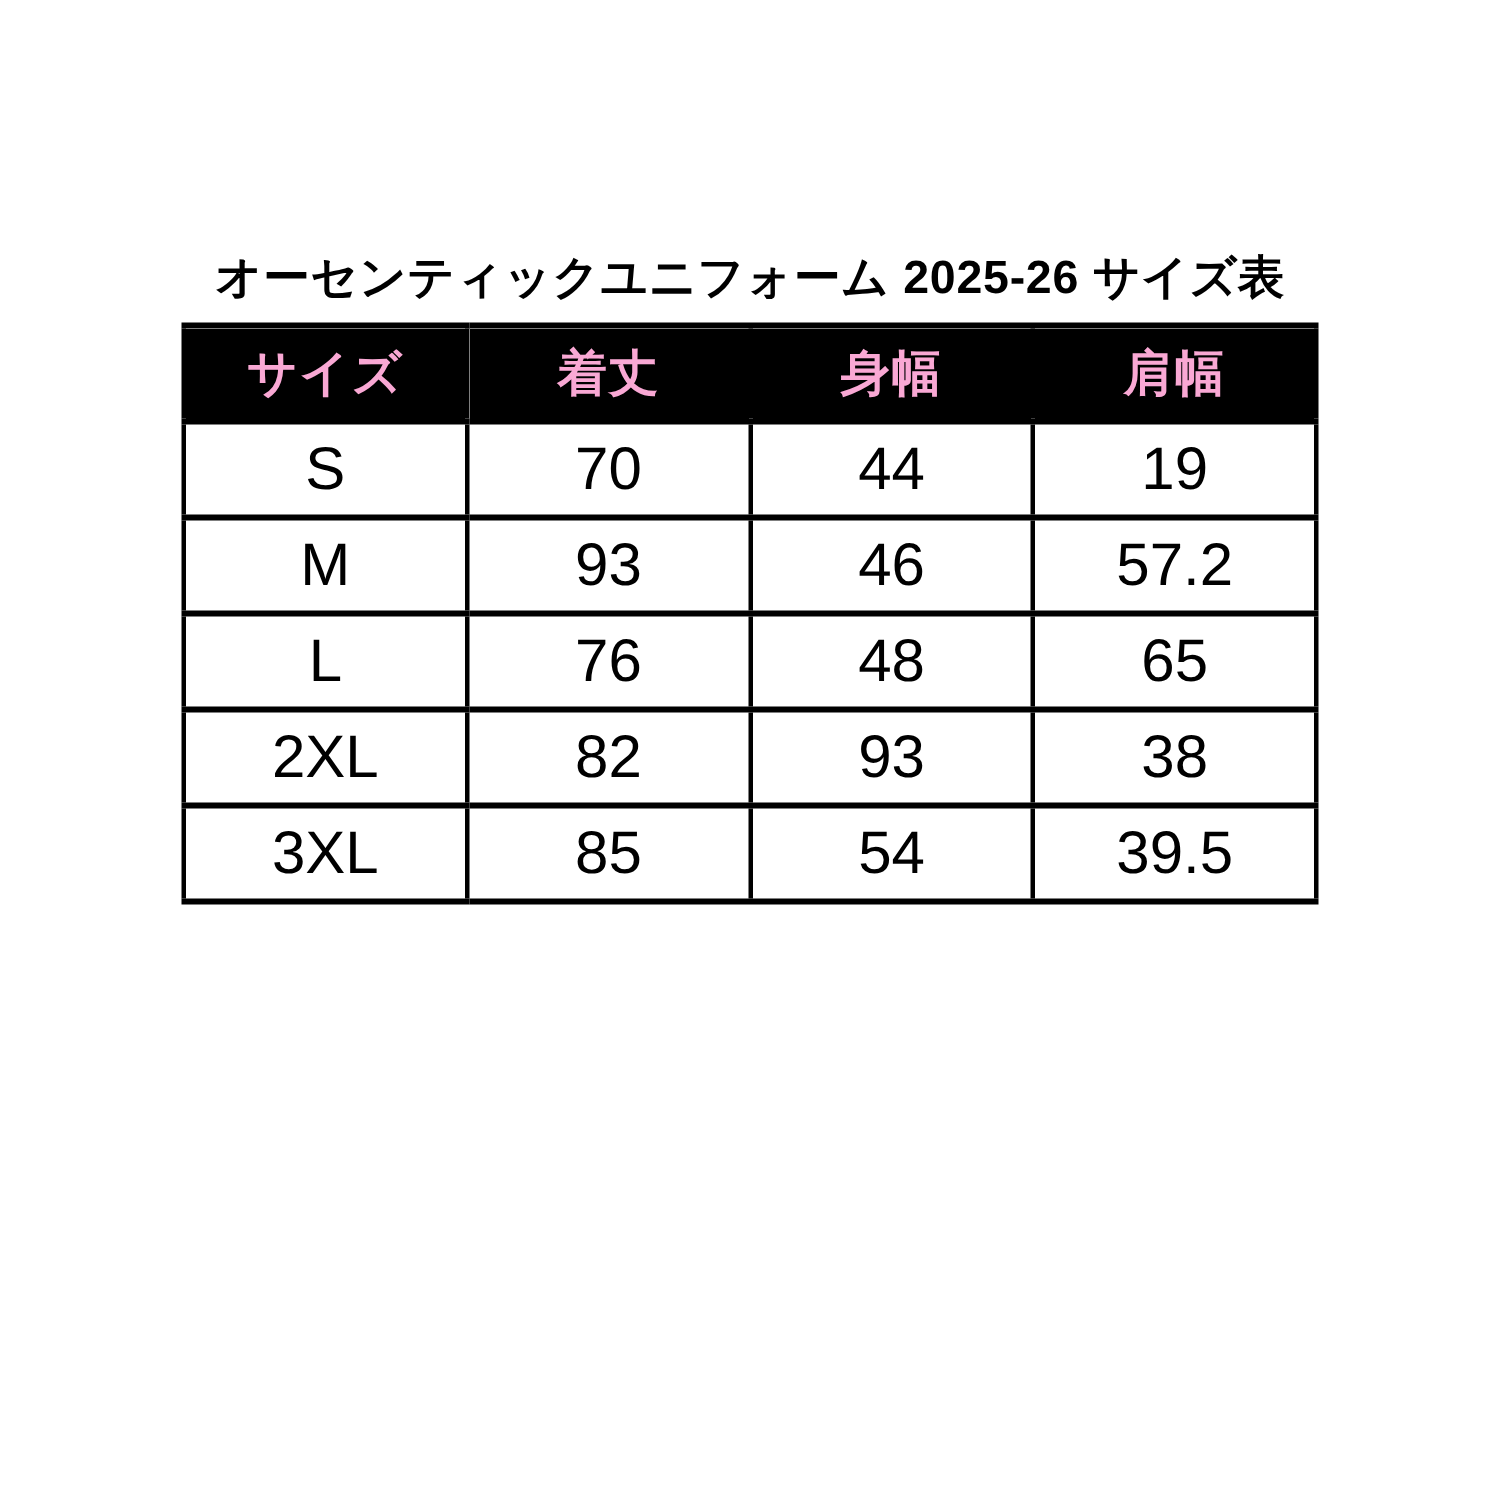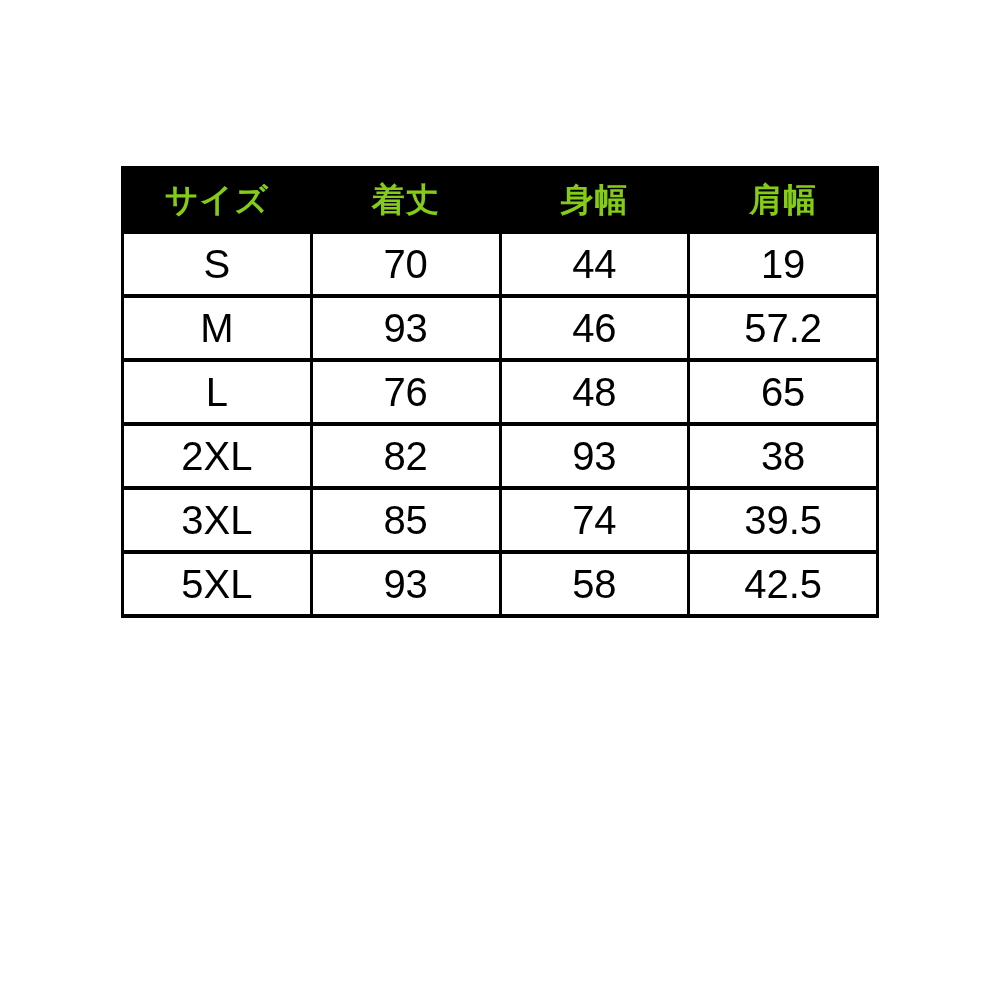--- a/index.html
+++ b/index.html
@@ -38,39 +38,40 @@
     border-style: solid;
     border-color: #000000;
     border-width: 4px 3px;
     text-align: center;
     vertical-align: middle;
     padding: 0;
     overflow: hidden;
   }
   table.size-table th {
     background: #000000;
-    color: #84cc16;
+    color: #f9a8d4;
     height: 60px;
     font-size: 33px;
     font-weight: bold;
     letter-spacing: 1px;
   }
   table.size-table td {
     background: #ffffff;
     color: #000000;
     height: 60px;
     font-size: 40px;
     font-weight: normal;
   }
 </style>
 </head>
 <body>
 
 <div class="page">
 
+  <div class="chart-title">オーセンティックユニフォーム 2025-26 サイズ表</div>
 
   <table class="size-table">
     <thead>
       <tr>
         <th>サイズ</th>
         <th>着丈</th>
         <th>身幅</th>
         <th>肩幅</th>
       </tr>
     </thead>
@@ -95,25 +96,19 @@
       </tr>
       <tr>
         <td>2XL</td>
         <td>82</td>
         <td>93</td>
         <td>38</td>
       </tr>
       <tr>
         <td>3XL</td>
         <td>85</td>
-        <td>74</td>
+        <td>54</td>
         <td>39.5</td>
-      </tr>
-      <tr>
-        <td>5XL</td>
-        <td>93</td>
-        <td>58</td>
-        <td>42.5</td>
       </tr>
     </tbody>
   </table>
 
 </div>
 
 </body></html>

